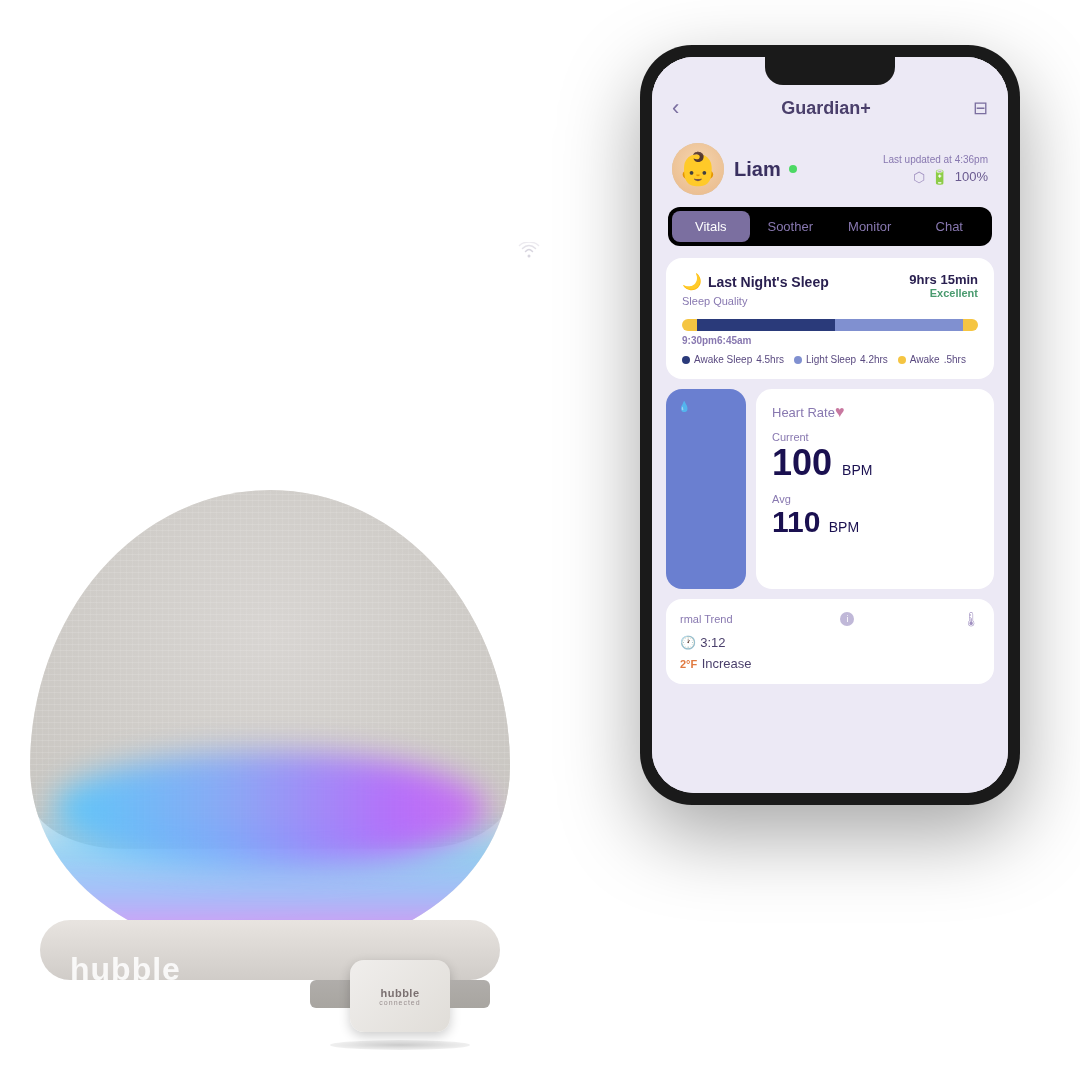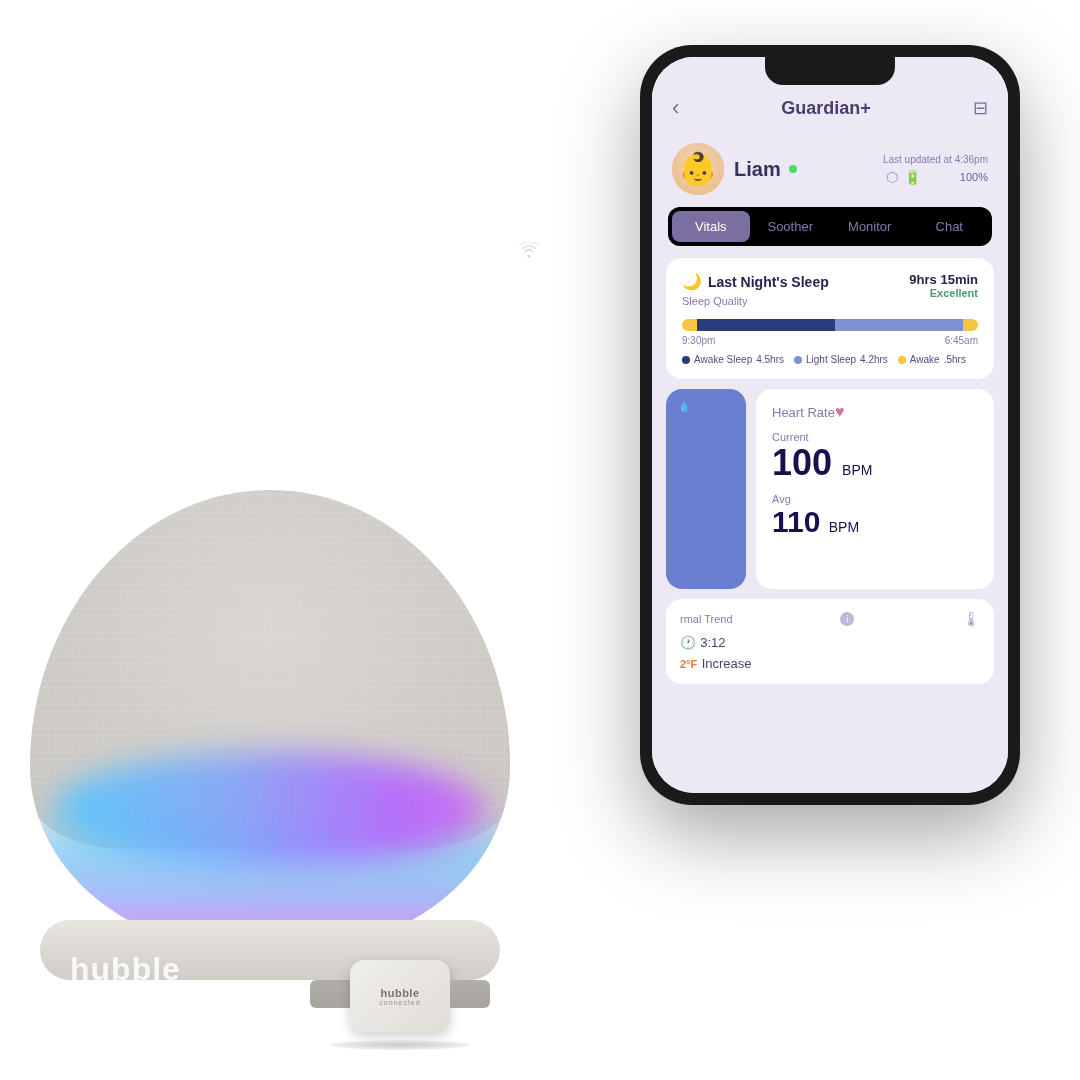--- a/index.html
+++ b/index.html
@@ -135,24 +135,23 @@
     .device-icons {
       display: flex;
       align-items: center;
       gap: 6px;
     }
     .device-icon {
       font-size: 14px;
       color: #a090c0;
     }
     .battery-text {
-      font-size: 11px;
+      font-size: 13px;
       color: #6a5a90;
       font-weight: 500;
-      margin-left: 32px;
     }
 
     
     .tabs-row {
       display: flex;
       background: #000000;
       border-radius: 12px;
       margin: 0 16px 12px;
       padding: 4px;
       gap: 2px;
@@ -228,24 +227,24 @@
       overflow: hidden;
       display: flex;
     }
     .sleep-bar-yellow { background: #f5c542; flex: 0.5; }
     .sleep-bar-deep { background: #2a3a7a; flex: 4.5; }
     .sleep-bar-light { background: #8090d0; flex: 4.2; }
     .sleep-bar-awake { background: #f5c542; flex: 0.5; }
 
     .sleep-times {
       display: flex;
-      justify-content: space-between;
       font-size: 10px;
       color: #8878b0;
       margin-bottom: 8px;
+      font-weight: bold;
     }
     .sleep-legend {
       display: flex;
       gap: 10px;
       flex-wrap: wrap;
     }
     .legend-item {
       display: flex;
       align-items: center;
       gap: 4px;

